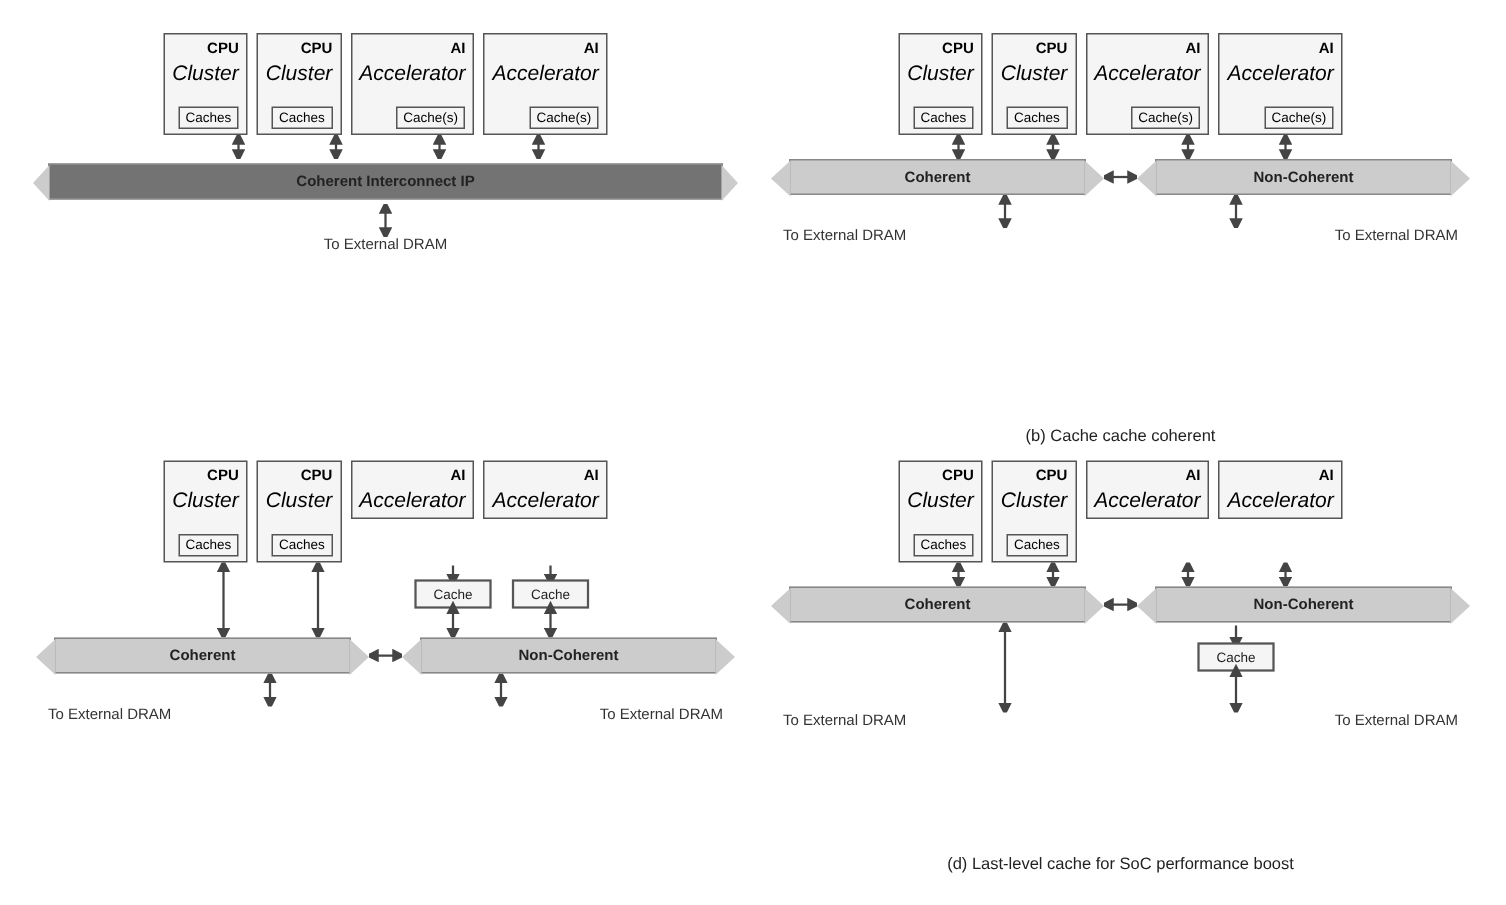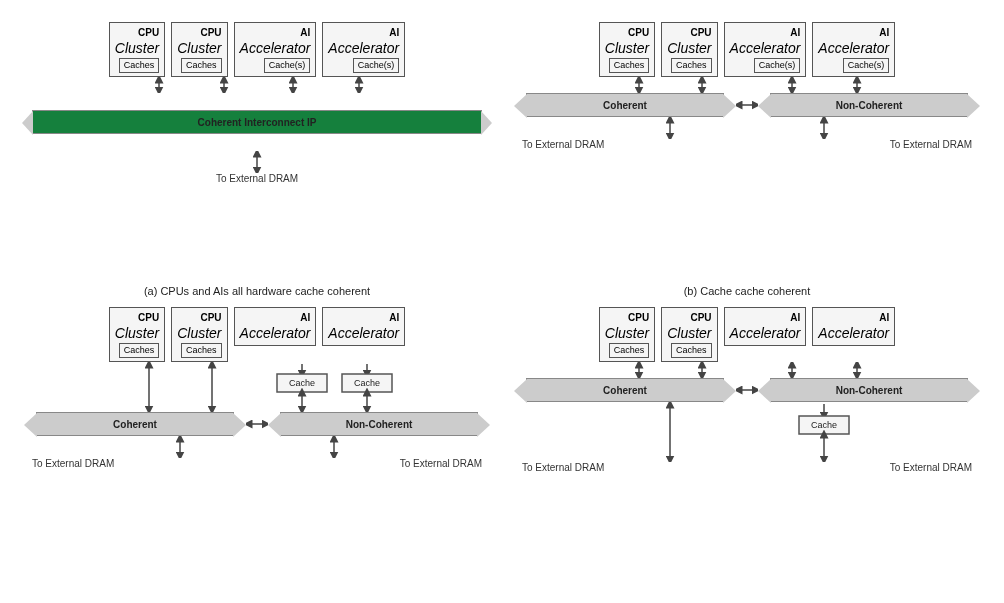--- a/index.html
+++ b/index.html
@@ -58,21 +58,21 @@
     }
     .unit-box .unit-sub {
       font-size: 14px;
       font-style: italic;
     }
     .cache-box {
       border: 1.5px solid #555;
       background: #f5f5f5;
       padding: 1px 4px;
       font-size: 9px;
-      margin-top: 1px;
+      margin-top: 14px;
       display: inline-block;
     }
     .dram-label {
       font-size: 10px;
       color: #333;
       text-align: center;
     }
     .dram-row {
       display: flex;
       flex-direction: row;
@@ -80,27 +80,27 @@
       justify-content: space-between;
       padding: 0 10px;
     }
     
     .full-width-banner {
       width: calc(100% - 20px);
       position: relative;
       display: flex;
       align-items: center;
       justify-content: center;
-      background: #15803d;
+      background: #737373;
       border: 1.5px solid #888;
       font-size: 10px;
       font-weight: bold;
       height: 24px;
       color: #222;
-      margin: 17px 10px;
+      margin: 3px 10px;
     }
     .full-width-banner::before {
       content: '';
       position: absolute;
       left: -11px;
       top: 0;
       width: 0;
       height: 0;
       border-top: 12px solid transparent;
       border-bottom: 12px solid transparent;
@@ -180,21 +180,20 @@
             <path d="M0,0 L0,6 L6,3 z" fill="#444"></path>
           </marker>
           <marker id="arrowDA2" markerWidth="6" markerHeight="6" refX="3" refY="3" orient="auto-start-reverse">
             <path d="M0,0 L0,6 L6,3 z" fill="#444"></path>
           </marker>
         </defs>
         <line x1="130" y1="2" x2="130" y2="20" stroke="#444" stroke-width="1.5" marker-end="url(#arrowDA1)" marker-start="url(#arrowDA2)"></line>
       </svg>
       <div class="dram-label">To External DRAM</div>
     </div>
-    <div class="diagram-caption">(a) CPUs and AIs all hardware cache coherent</div>
   </div>
 
   <div class="diagram">
     <div class="diagram-inner">
 
       <div class="node-row">
         <div class="unit-box">
           <div class="unit-title">CPU</div>
           <div class="unit-sub">Cluster</div>
           <div class="cache-box">Caches</div>
@@ -444,15 +443,16 @@
         <line x1="222" y1="2" x2="222" y2="14" stroke="#444" stroke-width="1.5" marker-end="url(#arrowDD1)"></line>
         <rect x="197" y="14" width="50" height="18" fill="#f5f5f5" stroke="#555" stroke-width="1.5"></rect>
         <text x="222" y="26" text-anchor="middle" font-size="9" fill="#222">Cache</text>
         <line x1="222" y1="32" x2="222" y2="58" stroke="#444" stroke-width="1.5" marker-end="url(#arrowDD1)" marker-start="url(#arrowDD2)"></line>
       </svg>
       <div class="dram-row">
         <div class="dram-label">To External DRAM</div>
         <div class="dram-label">To External DRAM</div>
       </div>
     </div>
+    <div class="diagram-caption">(d) Last-level cache for SoC performance boost</div>
   </div>
 
 </div>
 
 </body></html>

